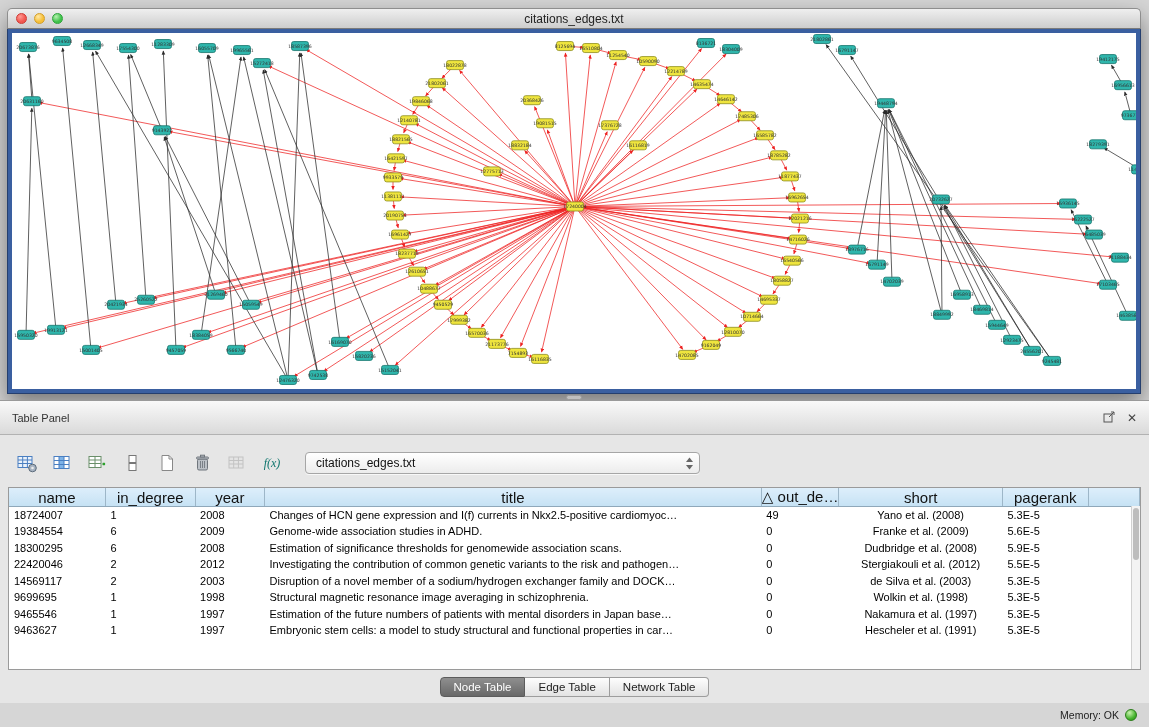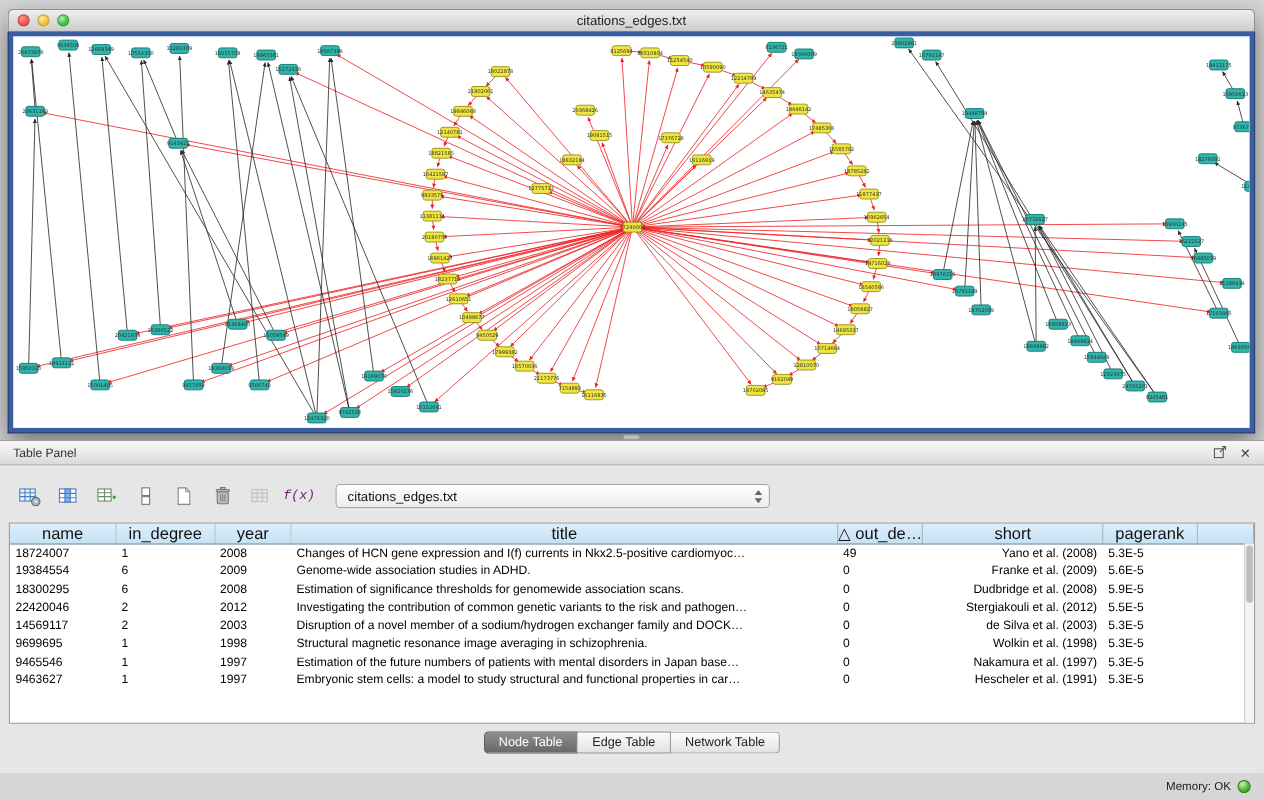--- a/index.html
+++ b/index.html
@@ -45,21 +45,21 @@
     position:absolute; left:566px; top:395px; width:16px; height:5px;
     border-radius:3px; background:#bfbfbf; border:1px solid #9a9a9a;
   }
 
   
   .table-panel {
     position:absolute; left:0; top:400px; width:1149px; height:303px;
     background:#e6e6e6; border-top:1px solid #9a9a9a;
   }
   .panel-header {
-    height:22px; background:linear-gradient(#f9f9f9,#dadada);
+    height:34px; background:linear-gradient(#f9f9f9,#dadada);
     border-bottom:1px solid #b2b2b2;
     display:flex; align-items:center; padding:0 12px;
     font-size:11px; color:#333;gap:11px;
   }
   .panel-actions { margin-left:auto; display:flex; align-items:center; gap:12px; }
   .panel-actions .pa { color:#444; font-size:12px; line-height:12px; cursor:default; }
 
   .toolbar { display:flex; align-items:center; padding:16px 14px 10px 14px; }
   .tb-icons { display:flex; align-items:center; gap:9px; }
   .tb-btn { width:26px; height:24px; display:flex; align-items:center; justify-content:center; border-radius:3px; }
@@ -82,21 +82,21 @@
   thead th {
     height:18px; background:linear-gradient(#ddeefb,#c6e2f4);
     border-right:1px solid #9db6c8; border-bottom:1px solid #8fa8ba;
     font-weight:normal; font-size:15px; color:#111; text-align:center;
     overflow:hidden; white-space:nowrap;
   }
   tbody td {
     height:16.5px; padding:0 5px; font-size:11px; color:#000;
     white-space:nowrap; overflow:hidden;
   }
-  tbody td.c5 { text-align:right; }
+  tbody td.c5 { text-align:center; }
   .v-scroll {
     position:absolute; right:0; top:18px; bottom:0; width:9px;
     background:#f3f3f3; border-left:1px solid #d0d0d0;
   }
   .v-thumb { position:absolute; top:2px; left:1px; width:6px; height:52px; border-radius:3px; background:#bdbdbd; }
 
   .tabs-row { display:flex; justify-content:center; margin-top:7px; }
   .tab {
     height:20px; padding:0 13px; font-size:11.5px; display:flex; align-items:center;
     background:linear-gradient(#fdfdfd,#e2e2e2); color:#222;
@@ -770,21 +770,21 @@
         <div class="tb-btn disabled">
           <svg width="18" height="18">
             <rect x="1" y="3" width="14" height="11" fill="#e3e3e3" stroke="#999"></rect>
             <line x1="1" y1="6.5" x2="15" y2="6.5" stroke="#999"></line>
             <line x1="1" y1="10" x2="15" y2="10" stroke="#999"></line>
             <line x1="5.7" y1="3" x2="5.7" y2="14" stroke="#999"></line>
             <line x1="10.4" y1="3" x2="10.4" y2="14" stroke="#999"></line>
           </svg>
         </div>
         <div class="tb-btn">
-          <span style="font-family:Liberation Mono, monospace;font-style:italic;font-size:12px;color:#701a75">f(x)</span>
+          <span style="font-family:Liberation Serif, serif;font-style:italic;font-size:12px;color:#0f766e">f(x)</span>
         </div>
       </div>
     <div class="dropdown">
       <span>citations_edges.txt</span>
       <span class="dd-arrows">
         <svg width="9" height="15">
             <path d="M4.5 1.5 L8 6 L1 6 Z" fill="#666"></path>
             <path d="M4.5 13.5 L8 9 L1 9 Z" fill="#666"></path>
           </svg>
       </span>

